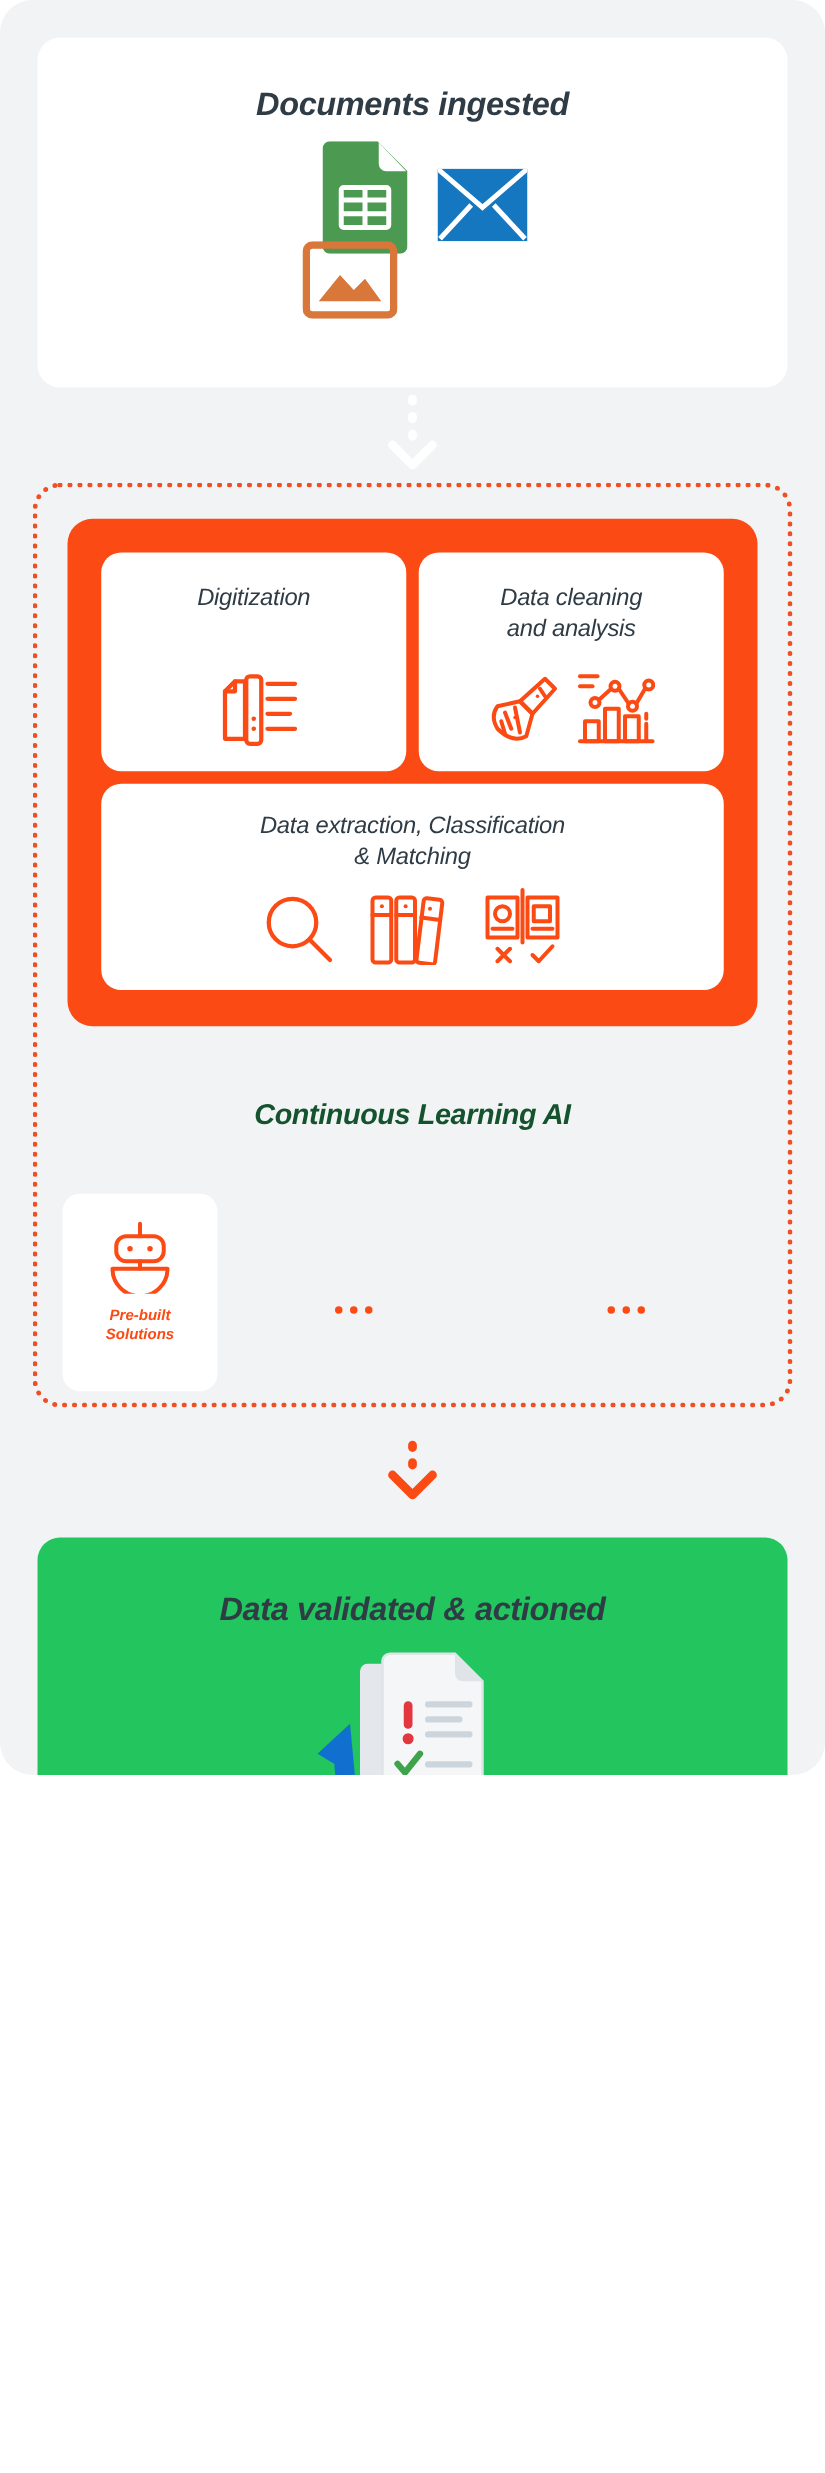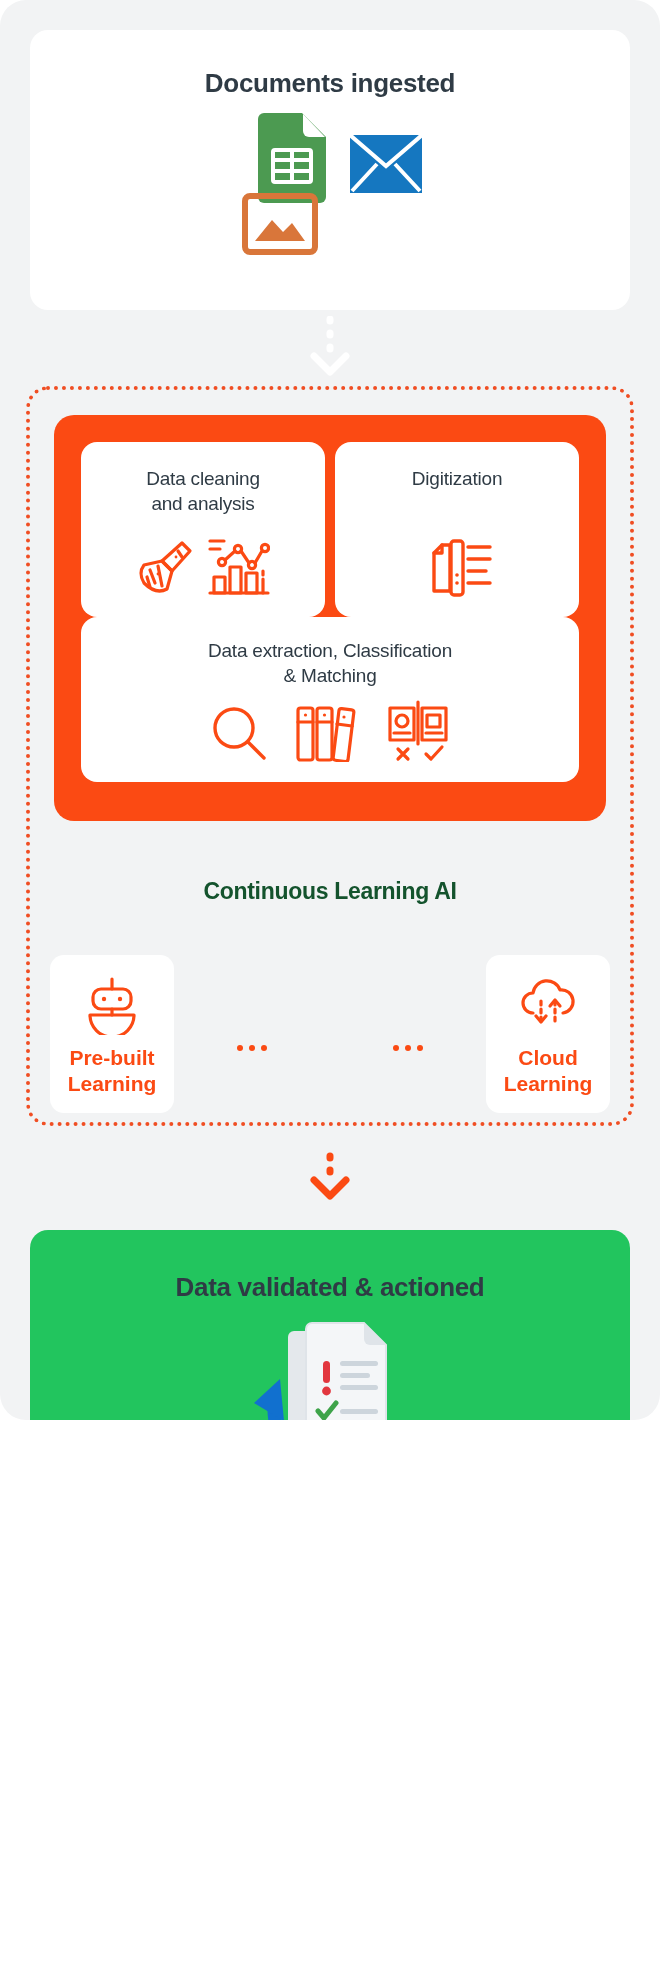--- a/index.html
+++ b/index.html
@@ -7,20 +7,21 @@
     width: 660px; height: 1978px;
     background: #ffffff;
     font-family: "Liberation Sans", sans-serif;
   }
   .page {
     position: relative;
     width: 660px; height: 1420px;
     background: #f2f3f4;
     border-radius: 26px;
     overflow: hidden;
+    font-style: italic;
   }
 
   
   .card-top {
     position: absolute;
     left: 30px; top: 30px;
     width: 600px; height: 280px;
     background: #ffffff;
     border-radius: 18px;
   }
@@ -84,20 +85,21 @@
   }
   .wcard-icons {
     margin-top: auto;
     margin-bottom: 20px;
     display: flex;
     align-items: flex-end;
     justify-content: center;
     gap: 14px;
   }
   .wcard.wide {
+    margin-top: 10px;
     height: 165px;
     padding-top: 21px;
   }
 
   
   .cl-heading {
     position: absolute;
     left: 0; top: 878px;
     width: 660px;
     text-align: center;
@@ -119,21 +121,21 @@
     width: 124px; height: 158px;
     background: #ffffff;
     border-radius: 14px;
     display: flex;
     flex-direction: column;
     align-items: center;
     padding-top: 22px;
   }
   .mini-label {
     margin-top: 10px;
-    font-size: 21px;
+    font-size: 12px;
     font-weight: bold;
     color: #fb4a13;
     text-align: center;
     line-height: 1.26;
   }
   .mini-gap {
     flex: 1;
     display: flex;
     align-items: center;
     justify-content: center;
@@ -213,20 +215,41 @@
       </g>
       <path d="M314 40 L330 56 L346 40" fill="none" stroke="#ffffff" stroke-width="7" stroke-linecap="round" stroke-linejoin="round"></path>
     </svg>
   </div>
 
   <div class="dotted-region"></div>
 
   <div class="orange-panel">
 
     <div class="row-top">
+
+      <div class="wcard top">
+        <div class="wcard-label">Digitization</div>
+        <div class="wcard-icons">
+          <span>
+            <svg width="74" height="58" viewBox="0 0 74 58">
+              <g fill="none" stroke="#fb4a13" stroke-width="3.4" stroke-linecap="round" stroke-linejoin="round">
+                <path d="M14 14 L22 6 L30 6 L30 52 L14 52 Z"></path>
+                <path d="M22 6 L22 14 L14 14"></path>
+                <rect x="31" y="2" width="12" height="54" rx="3"></rect>
+                <circle cx="37" cy="36" r="1.8" fill="#fb4a13" stroke="none"></circle>
+                <circle cx="37" cy="44" r="1.8" fill="#fb4a13" stroke="none"></circle>
+                <line x1="48" y1="8" x2="70" y2="8"></line>
+                <line x1="48" y1="20" x2="70" y2="20"></line>
+                <line x1="48" y1="32" x2="66" y2="32"></line>
+                <line x1="48" y1="44" x2="70" y2="44"></line>
+              </g>
+            </svg>
+          </span>
+        </div>
+      </div>
 
       <div class="wcard top">
         <div class="wcard-label">
           <span>Data cleaning</span><br>
           <span>and analysis</span>
         </div>
         <div class="wcard-icons">
           <span>
             <svg width="58" height="58" viewBox="0 0 58 58">
               <g fill="none" stroke="#fb4a13" stroke-width="3.2" stroke-linecap="round" stroke-linejoin="round">
@@ -250,41 +273,20 @@
                 <circle cx="30" cy="12" r="3.6"></circle>
                 <circle cx="44" cy="28" r="3.6"></circle>
                 <circle cx="57" cy="11" r="3.6"></circle>
                 <path d="M17 23 L27 14 M33 14 L41 26 M47 26 L54 14"></path>
                 <line x1="2" y1="56" x2="60" y2="56"></line>
                 <rect x="6" y="40" width="11" height="16"></rect>
                 <rect x="22" y="30" width="11" height="26"></rect>
                 <rect x="38" y="36" width="11" height="20"></rect>
                 <line x1="55" y1="34" x2="55" y2="38"></line>
                 <line x1="55" y1="42" x2="55" y2="56"></line>
-              </g>
-            </svg>
-          </span>
-        </div>
-      </div>
-
-      <div class="wcard top">
-        <div class="wcard-label">Digitization</div>
-        <div class="wcard-icons">
-          <span>
-            <svg width="74" height="58" viewBox="0 0 74 58">
-              <g fill="none" stroke="#fb4a13" stroke-width="3.4" stroke-linecap="round" stroke-linejoin="round">
-                <path d="M14 14 L22 6 L30 6 L30 52 L14 52 Z"></path>
-                <path d="M22 6 L22 14 L14 14"></path>
-                <rect x="31" y="2" width="12" height="54" rx="3"></rect>
-                <circle cx="37" cy="36" r="1.8" fill="#fb4a13" stroke="none"></circle>
-                <circle cx="37" cy="44" r="1.8" fill="#fb4a13" stroke="none"></circle>
-                <line x1="48" y1="8" x2="70" y2="8"></line>
-                <line x1="48" y1="20" x2="70" y2="20"></line>
-                <line x1="48" y1="32" x2="66" y2="32"></line>
-                <line x1="48" y1="44" x2="70" y2="44"></line>
               </g>
             </svg>
           </span>
         </div>
       </div>
     </div>
 
     <div class="wcard wide">
       <div class="wcard-label">
         <span>Data extraction, Classification</span><br>
@@ -345,54 +347,37 @@
             <rect x="12" y="12" width="38" height="20" rx="8"></rect>
             <circle cx="23" cy="22" r="2.2" fill="#fb4a13" stroke="none"></circle>
             <circle cx="39" cy="22" r="2.2" fill="#fb4a13" stroke="none"></circle>
             <line x1="31" y1="32" x2="31" y2="38"></line>
             <path d="M9 38 H53 A22 22 0 0 1 9 38 Z"></path>
           </g>
         </svg>
       </span>
       <div class="mini-label">
         <span>Pre-built</span><br>
-        <span>Learning</span>
+        <span>Solutions</span>
       </div>
     </div>
 
     <div class="mini-gap">
       <span class="dotd"></span>
       <span class="dotd"></span>
       <span class="dotd"></span>
     </div>
 
 
     <div class="mini-gap">
       <span class="dotd"></span>
       <span class="dotd"></span>
       <span class="dotd"></span>
     </div>
 
-    <div class="mini-card">
-      <span>
-        <svg width="62" height="58" viewBox="0 0 62 58">
-          <g fill="none" stroke="#fb4a13" stroke-width="3.2" stroke-linecap="round" stroke-linejoin="round">
-            <path d="M16 36 a10 10 0 0 1 0 -20 a14 14 0 0 1 27 -3 a10 10 0 0 1 3 23"></path>
-            <line x1="24" y1="24" x2="24" y2="44" stroke-dasharray="4 4"></line>
-            <path d="M19 39 L24 45 L29 39"></path>
-            <line x1="38" y1="44" x2="38" y2="24" stroke-dasharray="4 4"></line>
-            <path d="M33 29 L38 23 L43 29"></path>
-          </g>
-        </svg>
-      </span>
-      <div class="mini-label">
-        <span>Cloud</span><br>
-        <span>Learning</span>
-      </div>
-    </div>
   </div>
 
   <div class="conn2">
     <svg width="660" height="70" viewBox="0 0 660 70">
       <g stroke="#fb4a13" stroke-width="7" stroke-linecap="round">
         <line x1="330" y1="24" x2="330" y2="26"></line>
         <line x1="330" y1="38" x2="330" y2="40"></line>
       </g>
       <path d="M314 48 L330 64 L346 48" fill="none" stroke="#fb4a13" stroke-width="7" stroke-linecap="round" stroke-linejoin="round"></path>
     </svg>

